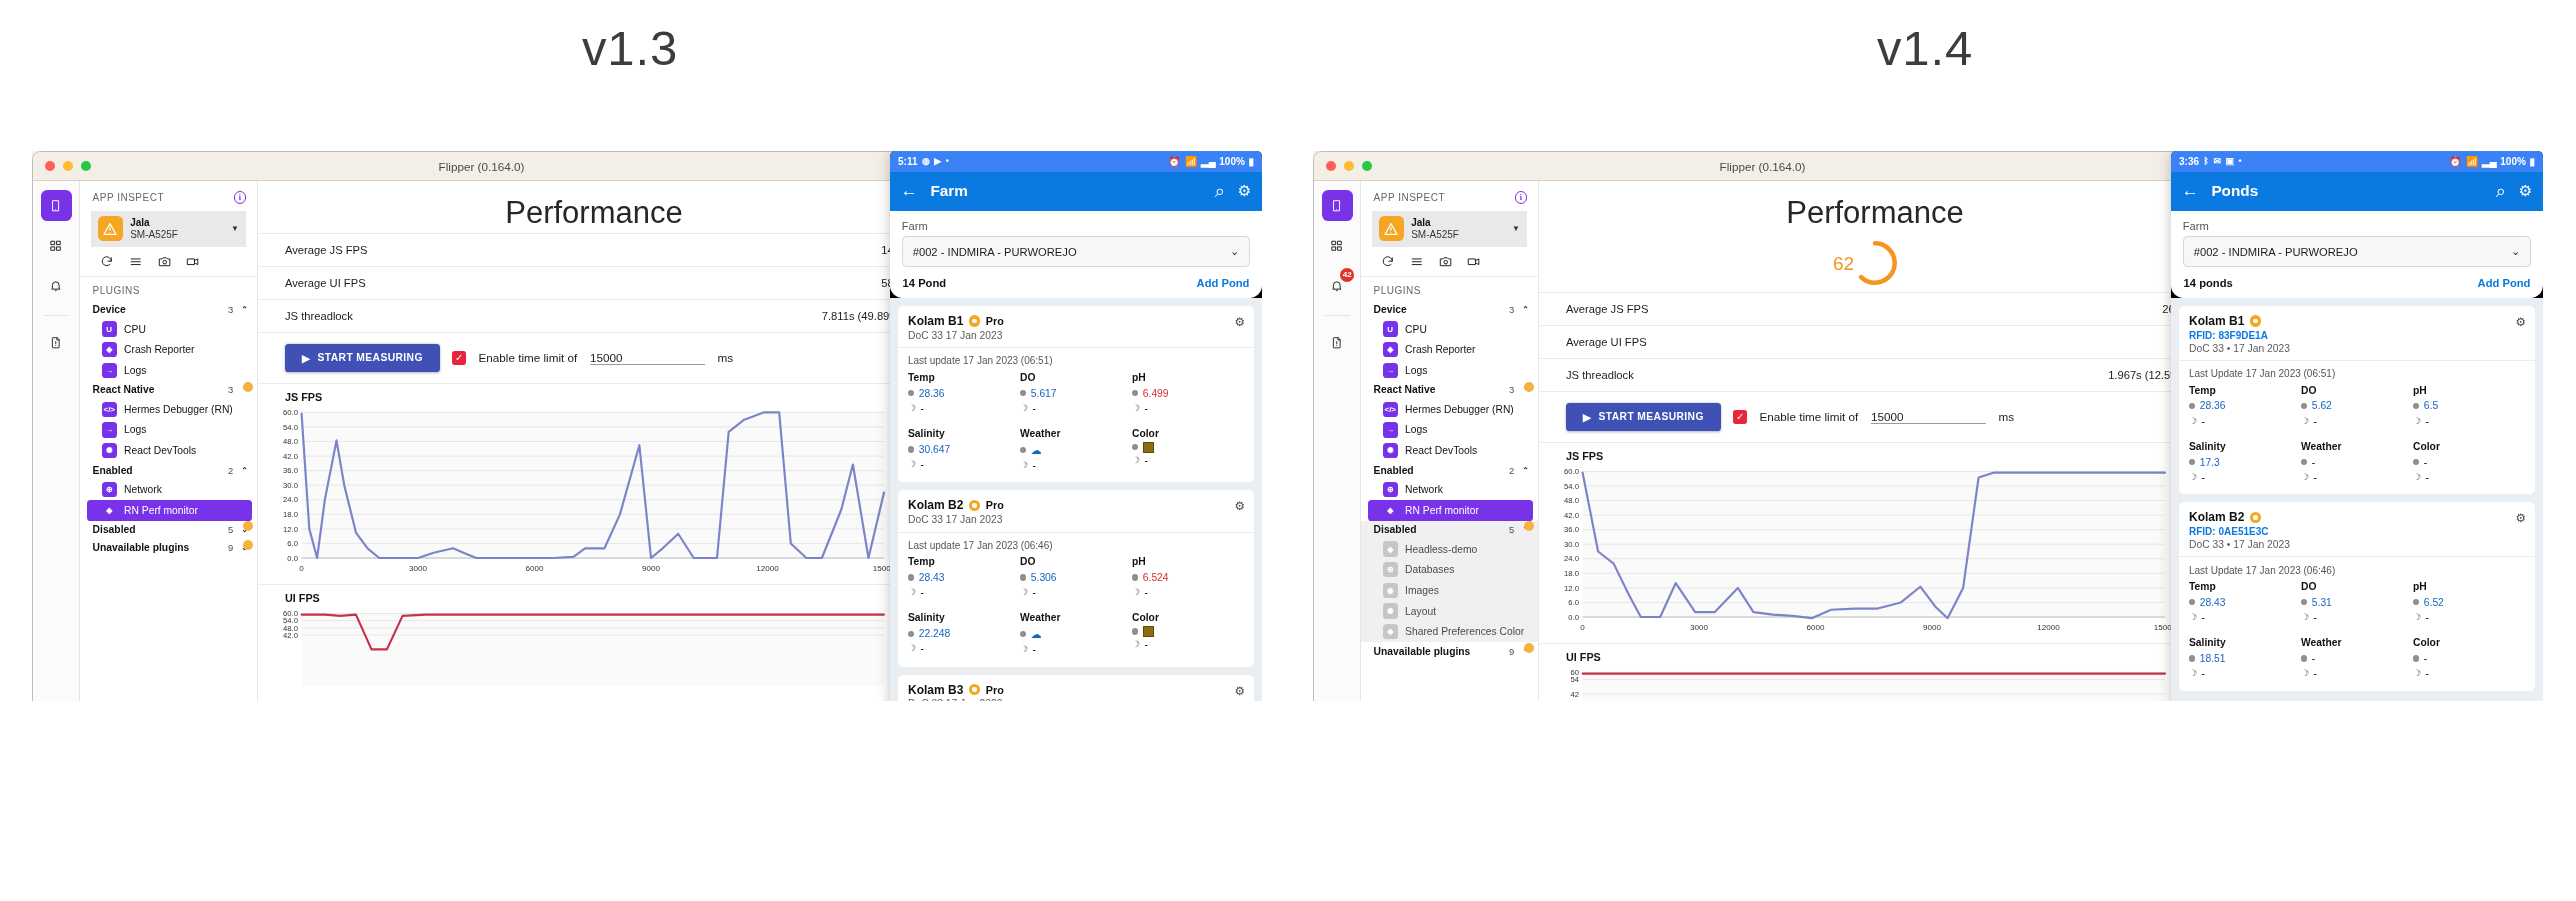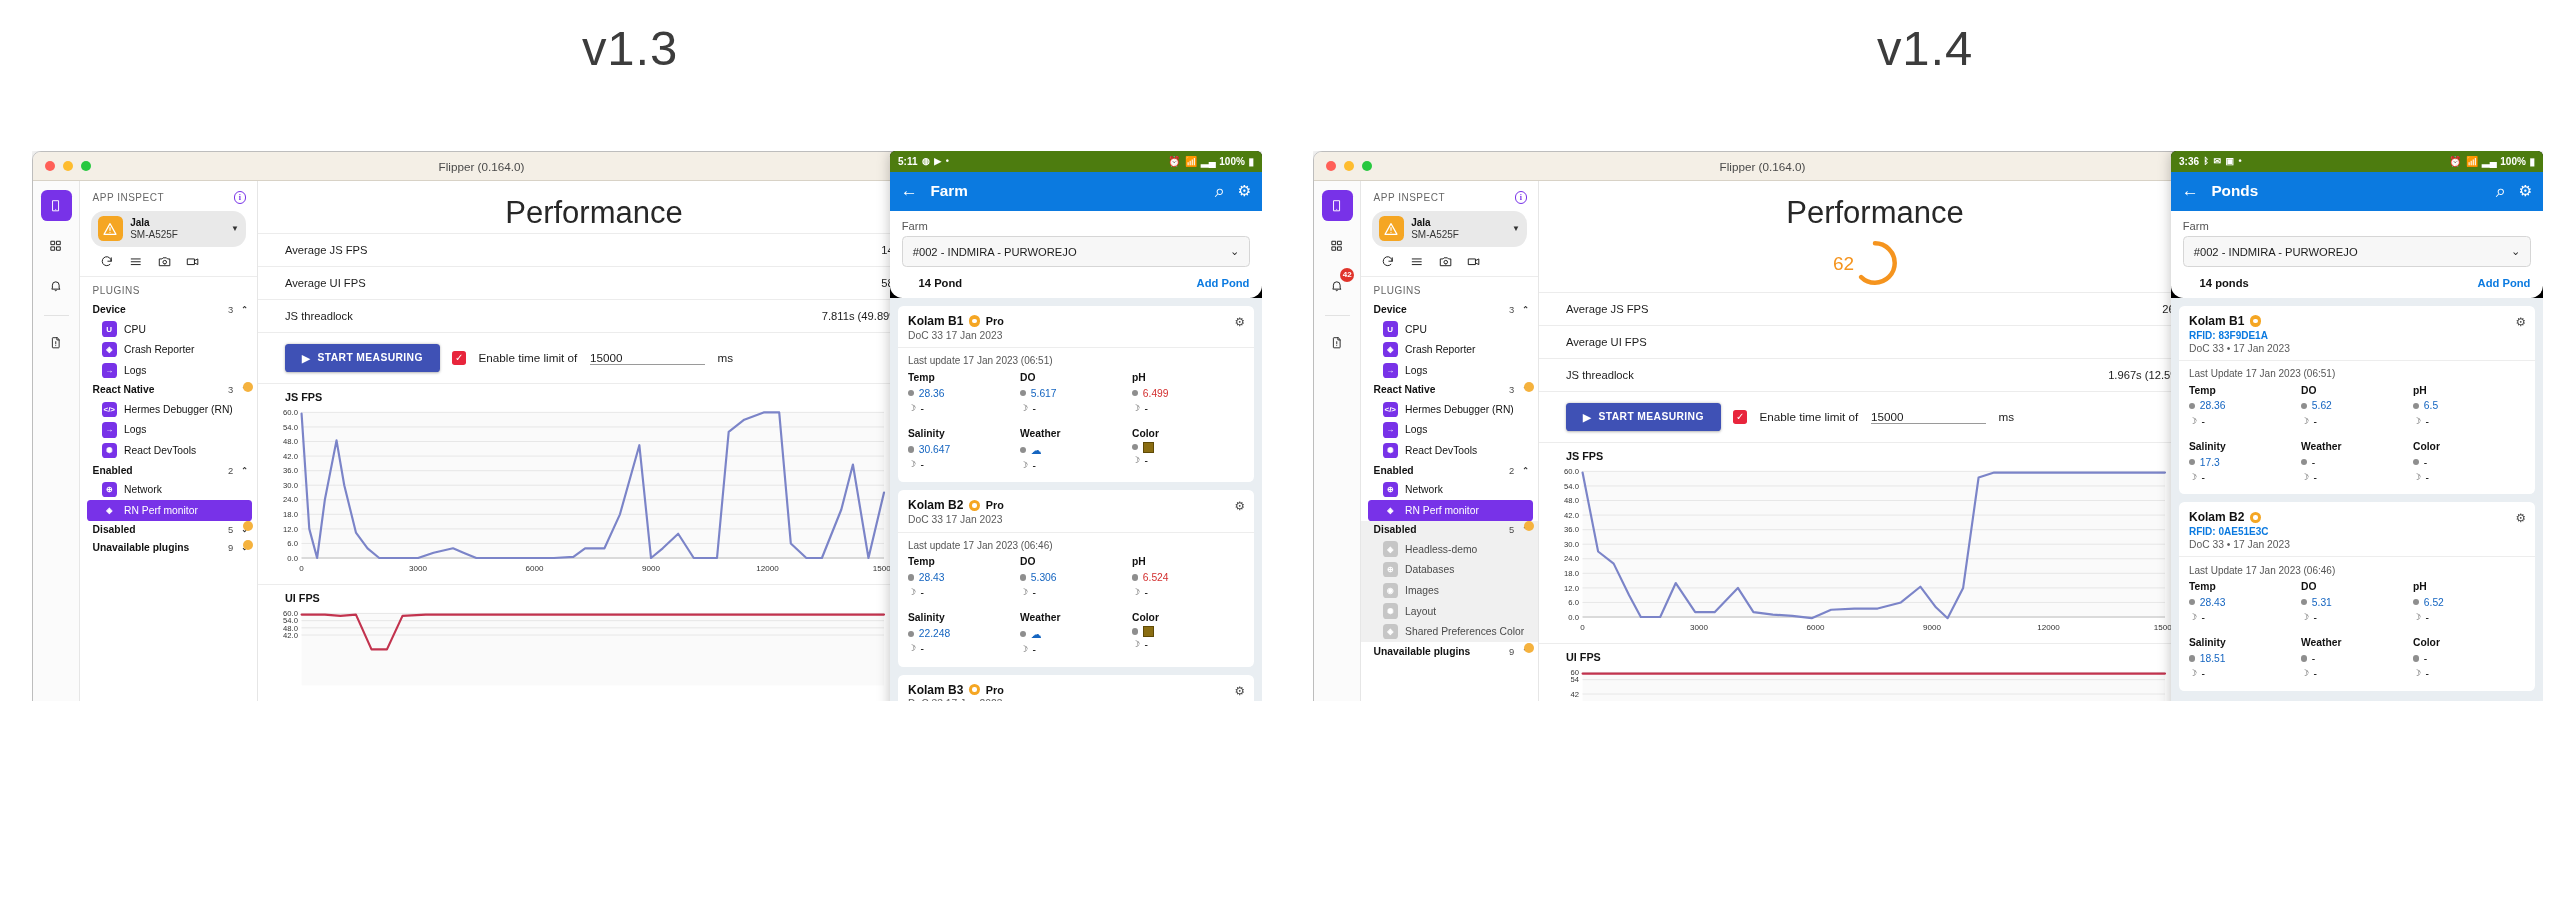--- a/index.html
+++ b/index.html
@@ -76,21 +76,21 @@
     display:flex; align-items:center; justify-content:space-between;
     padding:10px 10.8px 5.4px 12.6px;
   }
   .si-head-title { font-size:10px; letter-spacing:0.5px; color:#666; }
   .info-circle {
     width:12.6px; height:12.6px; border:1.3px solid #7832e8; border-radius:50%;
     color:#7832e8; font-size:8px; display:flex; align-items:center;
     justify-content:center; font-family:"Liberation Serif",serif; font-weight:700;
   }
   .device-card {
-    margin:1.8px 10.8px 0 10.8px; background:#e9e9e9; border-radius:13px;
+    margin:1.8px 10.8px 0 10.8px; background:#e9e9e9; border-radius:0;
     display:flex; align-items:center; padding:5.4px 7.2px; gap:7.2px;
   }
   .device-ico {
     width:25px; height:25px; border-radius:5.4px; background:#f5a623;
     display:flex; align-items:center; justify-content:center; flex:0 0 25px;
   }
   .device-names { flex:1; min-width:0; line-height:1.15; }
   .device-name { font-size:10px; font-weight:700; color:#121212; }
   .device-model { font-size:10px; color:#353535; }
   .caret-dn { font-size:8px; color:#333; }
@@ -166,42 +166,42 @@
   .yticks { font-size:8.5px; fill:#333; font-family:"Liberation Sans",sans-serif; }
   .xticks { font-size:9px; fill:#333; font-family:"Liberation Sans",sans-serif; }
 
   
   .phone {
     position:absolute; right:0; top:0; width:372px; height:750px;
     background:#000; border-radius:5.4px; overflow:hidden;
     box-shadow:0 1.8px 12.6px rgba(0,0,0,.25);
   }
   .ph-status {
-    height:20.7px; background:#4d7c0f; color:#fff; display:flex;
+    height:20.7px; background:#3b82f6; color:#fff; display:flex;
     align-items:center; padding:0 8px; font-size:10px; font-weight:600; gap:4.5px;
   }
   .ph-status .right { margin-left:auto; display:flex; align-items:center; gap:3.6px; font-size:10px; }
   .ph-appbar {
     height:39px; background:#0b7ae0; color:#fff; display:flex;
     align-items:center; padding:0 10.8px; gap:12.6px;
   }
   .ph-appbar .ttl { font-size:15.3px; font-weight:700; flex:1; }
   .ph-sheet { background:#fff; padding:9px 11.7px 0; }
   .ph-sheet.rounded { border-radius:0 0 12.6px 12.6px; }
   .ph-farm-lbl { font-size:11.2px; color:#555; padding-bottom:4.5px; }
   .ph-select {
     border:0.9px solid #d6d6d6; border-radius:4.5px; background:#f7f7f7;
     display:flex; align-items:center; justify-content:space-between;
     padding:8px 10px; font-size:11.2px; color:#1d1d1d;
   }
   .ph-count {
     display:flex; align-items:center; justify-content:space-between;
     padding:10px 0.9px 9px; font-size:11.2px;
   }
-  .ph-count b { font-weight:700; color:#111;margin-left:16px; }
+  .ph-count b { font-weight:700; color:#111; }
   .ph-add { color:#0b7ae0; font-weight:700; font-size:11.2px; }
   .ph-body { background:#e9eef2; padding:8px 8px 0; height:100%; }
   .pond-card { background:#fff; border-radius:5.4px; margin-bottom:8px; overflow:hidden; }
   .pond-head { padding:8px 10px 6.3px; position:relative; }
   .pond-name { font-size:12px; font-weight:700; color:#111; display:flex; align-items:center; gap:5.4px; }
   .badge-pro {
     width:11.7px; height:11.7px; border-radius:50%; background:#f5a623;
     display:inline-flex; align-items:center; justify-content:center;
   }
   .badge-pro::after { content:""; width:4.5px; height:4.5px; border-radius:50%; background:#fff; }

